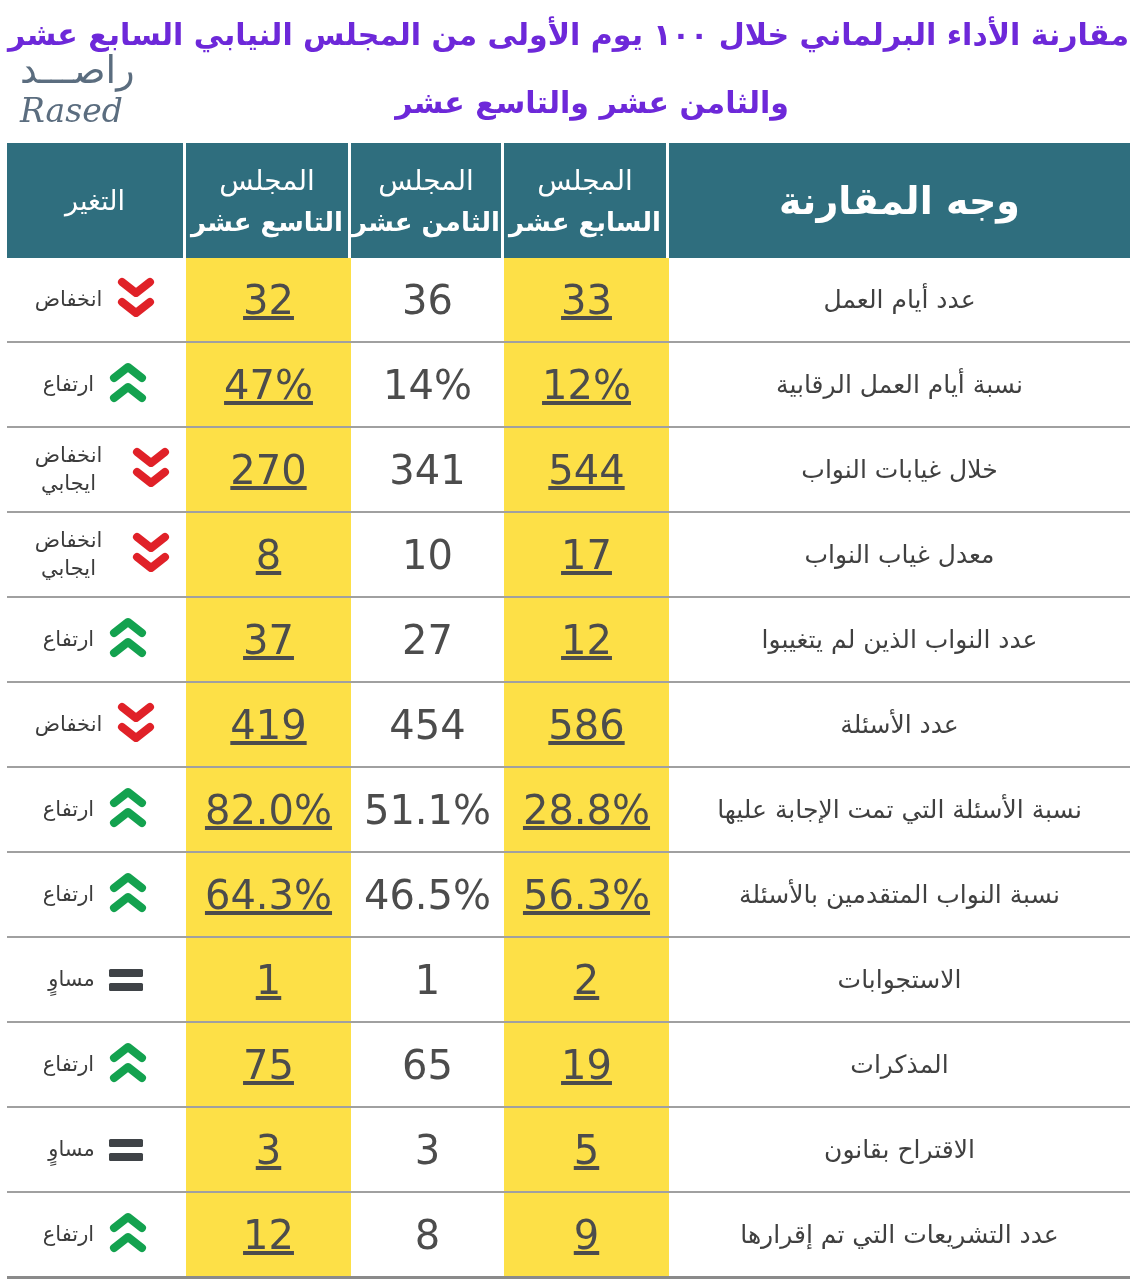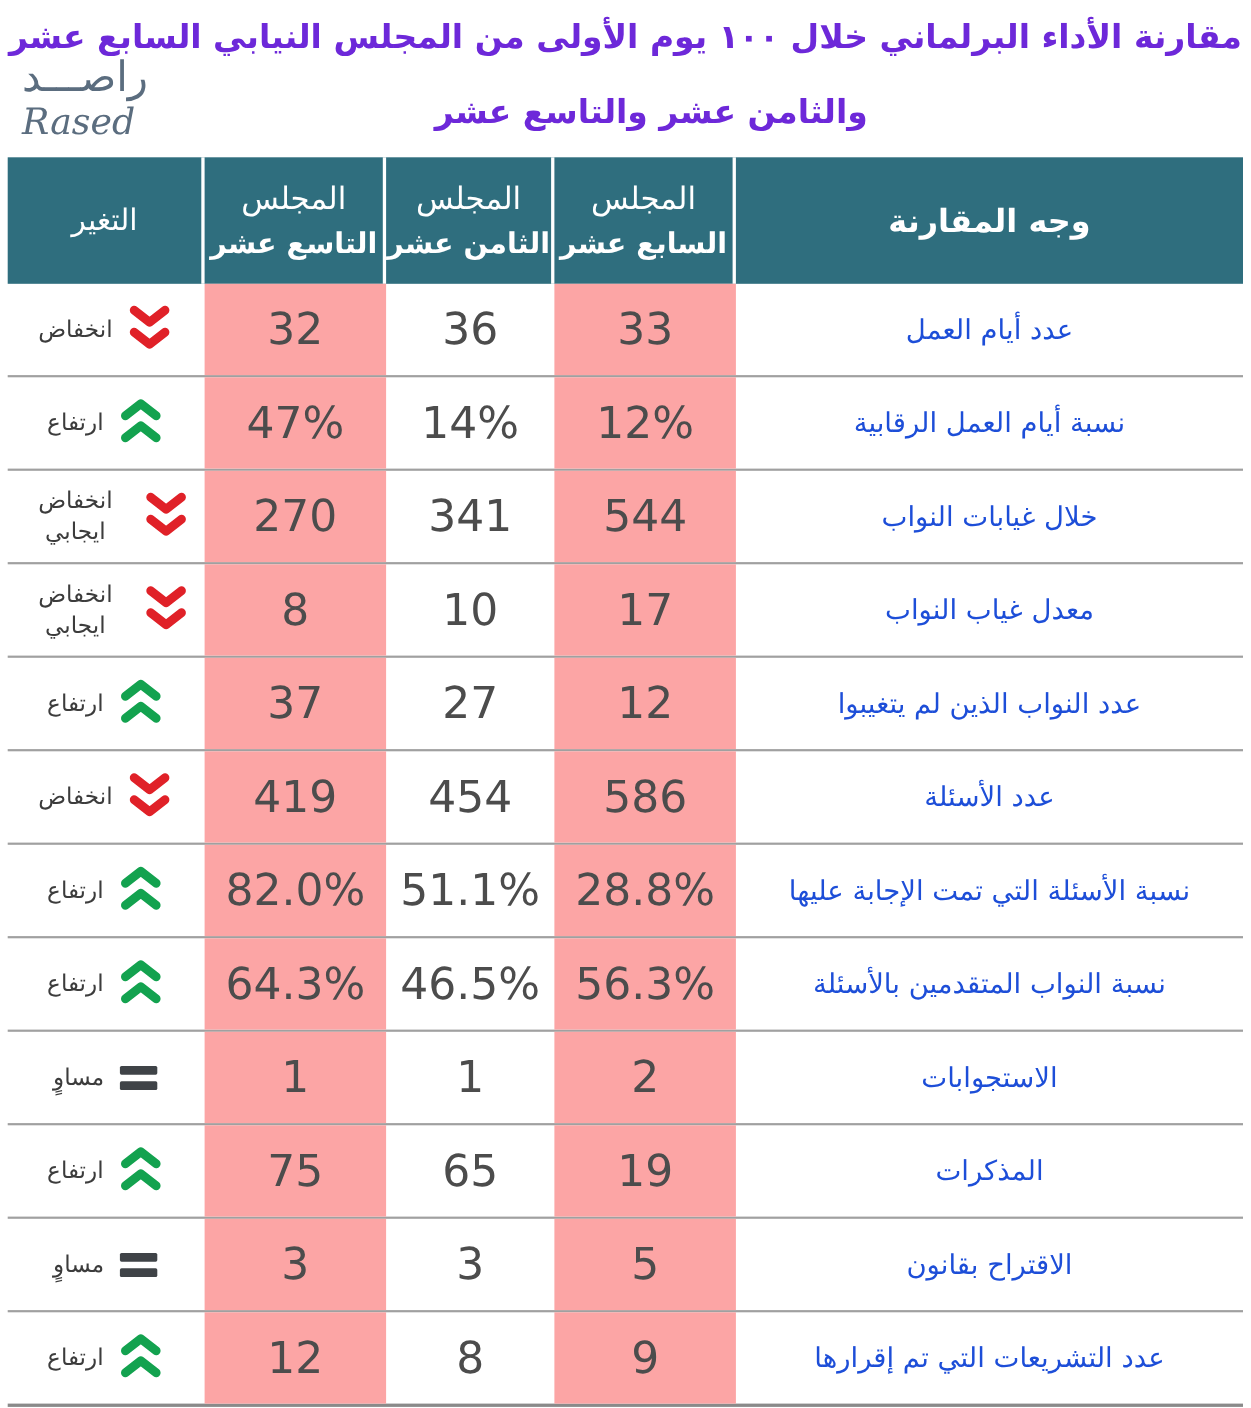--- a/index.html
+++ b/index.html
@@ -22,30 +22,30 @@
   .table{position:absolute;top:143px;left:7px;width:1123px;direction:rtl;}
   .thead,.trow{
     display:grid;grid-template-columns:461px 165px 153px 165px 179px;
   }
   .thead{height:115px;background:#2f6e7e;}
   .hcell{
     color:#ffffff;display:flex;flex-direction:column;justify-content:center;
     align-items:center;gap:14px;box-sizing:border-box;
   }
   .hcell:not(:first-child){border-inline-start:3px solid #ffffff;}
-  .h-single{font-size:29px;font-weight:bold;}
+  .h-single{font-size:38px;font-weight:bold;}
   .h-plain{font-size:27px;font-weight:normal;text-align:right;}
   .h-main{font-size:28px;line-height:1;}
   .h-sub{font-size:26px;line-height:1;font-weight:bold;}
   .trow{height:83px;border-bottom:2px solid #a0a0a0;}
   .trow:last-child{border-bottom:3px solid #8a8a8a;}
   .cell{display:flex;align-items:center;justify-content:center;box-sizing:border-box;}
-  .cell.label{font-size:25px;color:#1d4ed8;white-space:nowrap;padding:0 6px;}
+  .cell.label{font-size:25px;color:#404040;white-space:nowrap;padding:0 6px;}
   .cell.val{font-size:40px;color:#4c4c4c;direction:ltr;}
-  .striped{background:#fca5a5;}
+  .striped{background:#fde047;text-decoration:underline;}
   .cell.change{gap:12px;}
   .change-label{
     font-size:21px;color:#3c3c3c;max-width:96px;text-align:center;line-height:1.3;
   }
   .icon{display:flex;align-items:center;justify-content:center;}
 </style>
 </head>
 <body>
 
 <div class="canvas">

